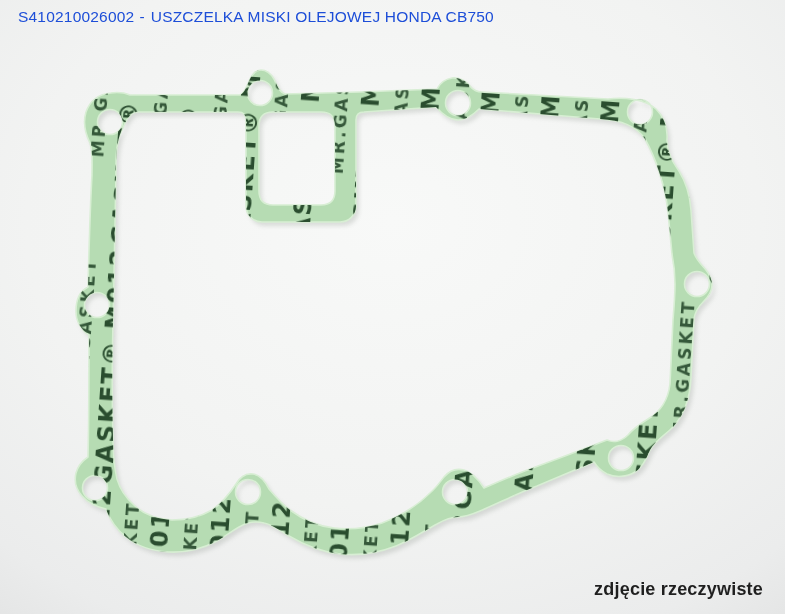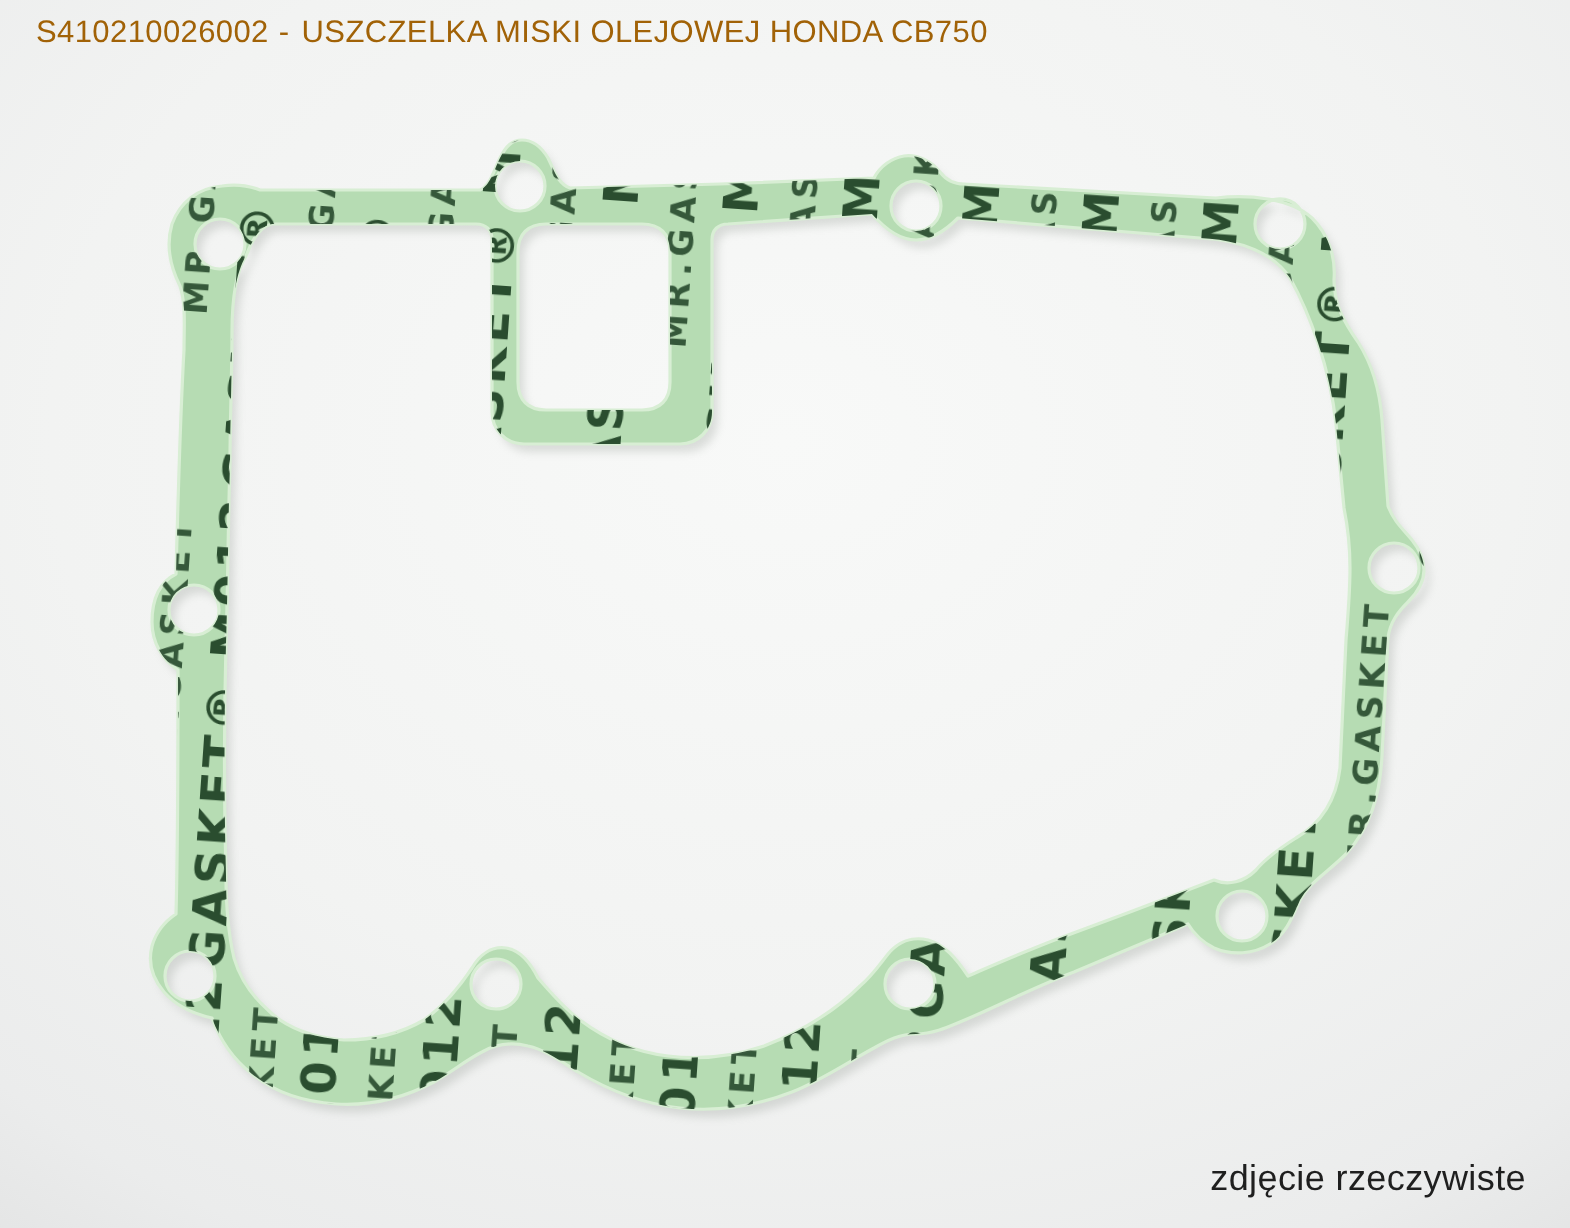--- a/index.html
+++ b/index.html
@@ -7,28 +7,29 @@
     position:relative;
     width:785px;height:614px;
     overflow:hidden;
     font-family:"Liberation Sans", sans-serif;
     background:#f0f1f0;
   }
   .photo-svg{position:absolute;left:0;top:0;}
   .header{
     position:absolute;left:18px;top:7px;
     font-size:15.5px;line-height:1.25;
-    color:#a16207;letter-spacing:.2px;
+    color:#1d4ed8;letter-spacing:.2px;
     white-space:nowrap;
   }
   .header .sep{margin:0 6px 0 5px;}
   .caption{
     position:absolute;right:22px;bottom:14px;
     font-size:18px;color:#1f1f1f;
     letter-spacing:.2px;
+    font-weight:bold;
   }
   .wm-primary{
     font-family:"DejaVu Sans", sans-serif;
     font-weight:bold;font-size:24px;letter-spacing:2px;
   }
   .wm-secondary{
     font-family:"DejaVu Sans", sans-serif;
     font-weight:bold;font-size:17px;letter-spacing:3px;
   }
 </style>

